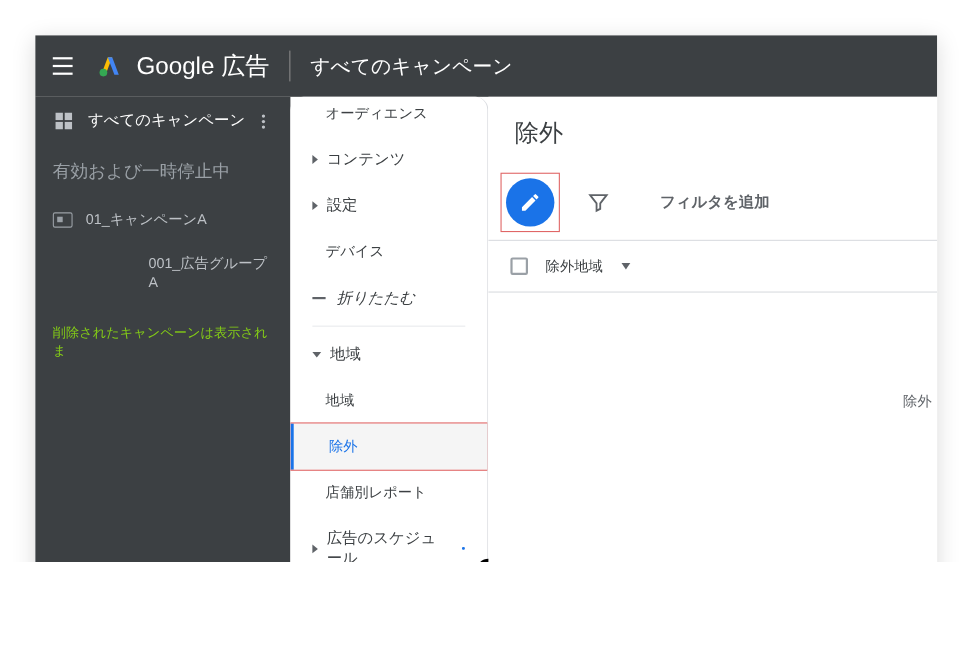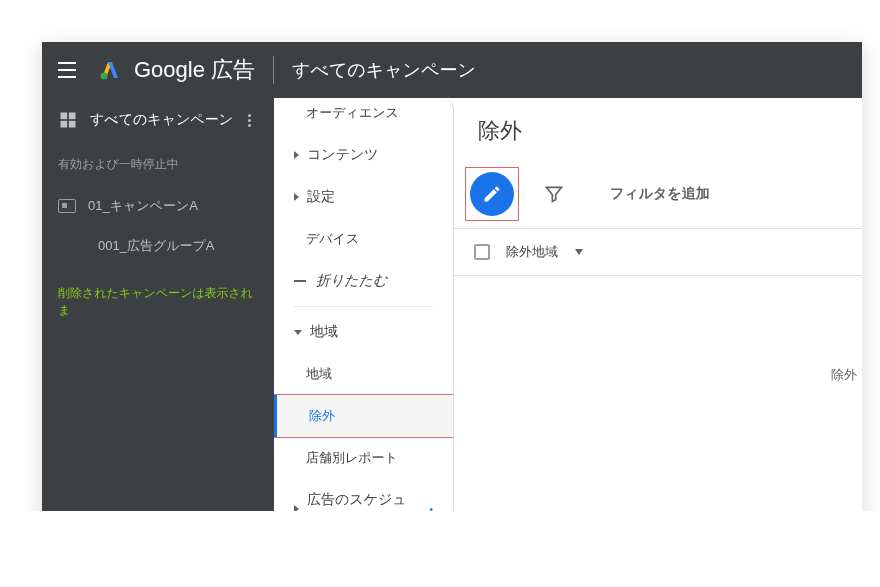--- a/index.html
+++ b/index.html
@@ -1,17 +1,17 @@
 <!DOCTYPE html>
 <html><head>
   <meta charset="utf-8">
   <style>
     * { margin: 0; padding: 0; box-sizing: border-box; }
     body { font-family: Arial, 'Hiragino Sans', 'Meiryo', sans-serif; background: #fff; }
-    .app { width: 880px; height: 511px; position: relative; overflow: hidden; background: #fff; padding: 42px; }
+    .app { width: 880px; height: 511px; position: relative; overflow: hidden; background: #fff; padding: 32px; }
     .frame { width: 820px; height: 527px; box-shadow: 0 4px 20px rgba(0,0,0,0.15); position: relative; overflow: hidden; background: #fff; }
     
     
     .header { height: 56px; background: #3c4043; display: flex; align-items: center; padding: 0 16px; color: #fff; }
     .hamburger { width: 24px; height: 24px; cursor: pointer; margin-right: 16px; display: flex; flex-direction: column; justify-content: center; gap: 5px; }
     .hamburger span { display: block; height: 2px; background: #fff; width: 18px; }
     .logo-a { width: 24px; height: 24px; margin-right: 12px; }
     .header-title { font-size: 22px; font-weight: 400; }
     .header-divider { width: 1px; height: 28px; background: #888; margin: 0 18px; }
     .header-breadcrumb { font-size: 18px; font-weight: 300; }
@@ -19,25 +19,25 @@
     
     .body { display: flex; height: calc(100% - 56px); }
     
     
     .sidebar-left { width: 232px; background: #3c4043; color: #bdc1c6; font-size: 13px; overflow: hidden; }
     .sb-row { display: flex; align-items: center; padding: 12px 16px; }
     .sb-grid-icon { width: 20px; height: 20px; margin-right: 12px; fill: #bdc1c6; }
     .sb-all-camp { font-size: 14px; color: #fff; flex: 1; }
     .sb-more { width: 18px; height: 18px; display: flex; flex-direction: column; gap: 2px; align-items: center; justify-content: center; }
     .sb-more span { width: 3px; height: 3px; background: #bdc1c6; border-radius: 50%; }
-    .sb-status { padding: 14px 16px; font-size: 12px; color: #9aa0a6; }
+    .sb-status { padding: 14px 16px; font-size: 16px; color: #9aa0a6; }
     .sb-camp-row { display: flex; align-items: center; padding: 10px 16px; gap: 12px; text-align: right; }
     .sb-camp-icon { width: 18px; height: 14px; border: 1.5px solid #9aa0a6; border-radius: 2px; position: relative; }
     .sb-camp-icon::after { content: ''; position: absolute; left: 3px; top: 3px; width: 5px; height: 5px; background: #9aa0a6; }
-    .sb-adgroup { padding: 12px 16px 12px 56px; font-size: 13px; }
+    .sb-adgroup { padding: 12px 16px 12px 56px; font-size: 13px; margin-left: 47px; }
     .sb-deleted { padding: 18px 16px; font-size: 12px; color: #84cc16; }
     
     
     .nav-middle { width: 180px; background: #fff; border-right: 1px solid #dadce0; position: relative; font-size: 14px; color: #3c4043; overflow: hidden; border-radius: 12px; }
     .nav-item { padding: 12px 20px; display: flex; align-items: center; gap: 8px; cursor: pointer; }
     .nav-item.sub { padding-left: 32px; font-size: 13px; }
     .nav-arrow { width: 0; height: 0; border-top: 4px solid transparent; border-bottom: 4px solid transparent; border-left: 5px solid #5f6368; }
     .nav-arrow.down { border-left: 4px solid transparent; border-right: 4px solid transparent; border-top: 5px solid #5f6368; border-bottom: none; }
     .nav-collapse { display: flex; align-items: center; gap: 10px; padding: 12px 20px; font-style: italic; }
     .nav-collapse-line { width: 12px; height: 2px; background: #5f6368; }

